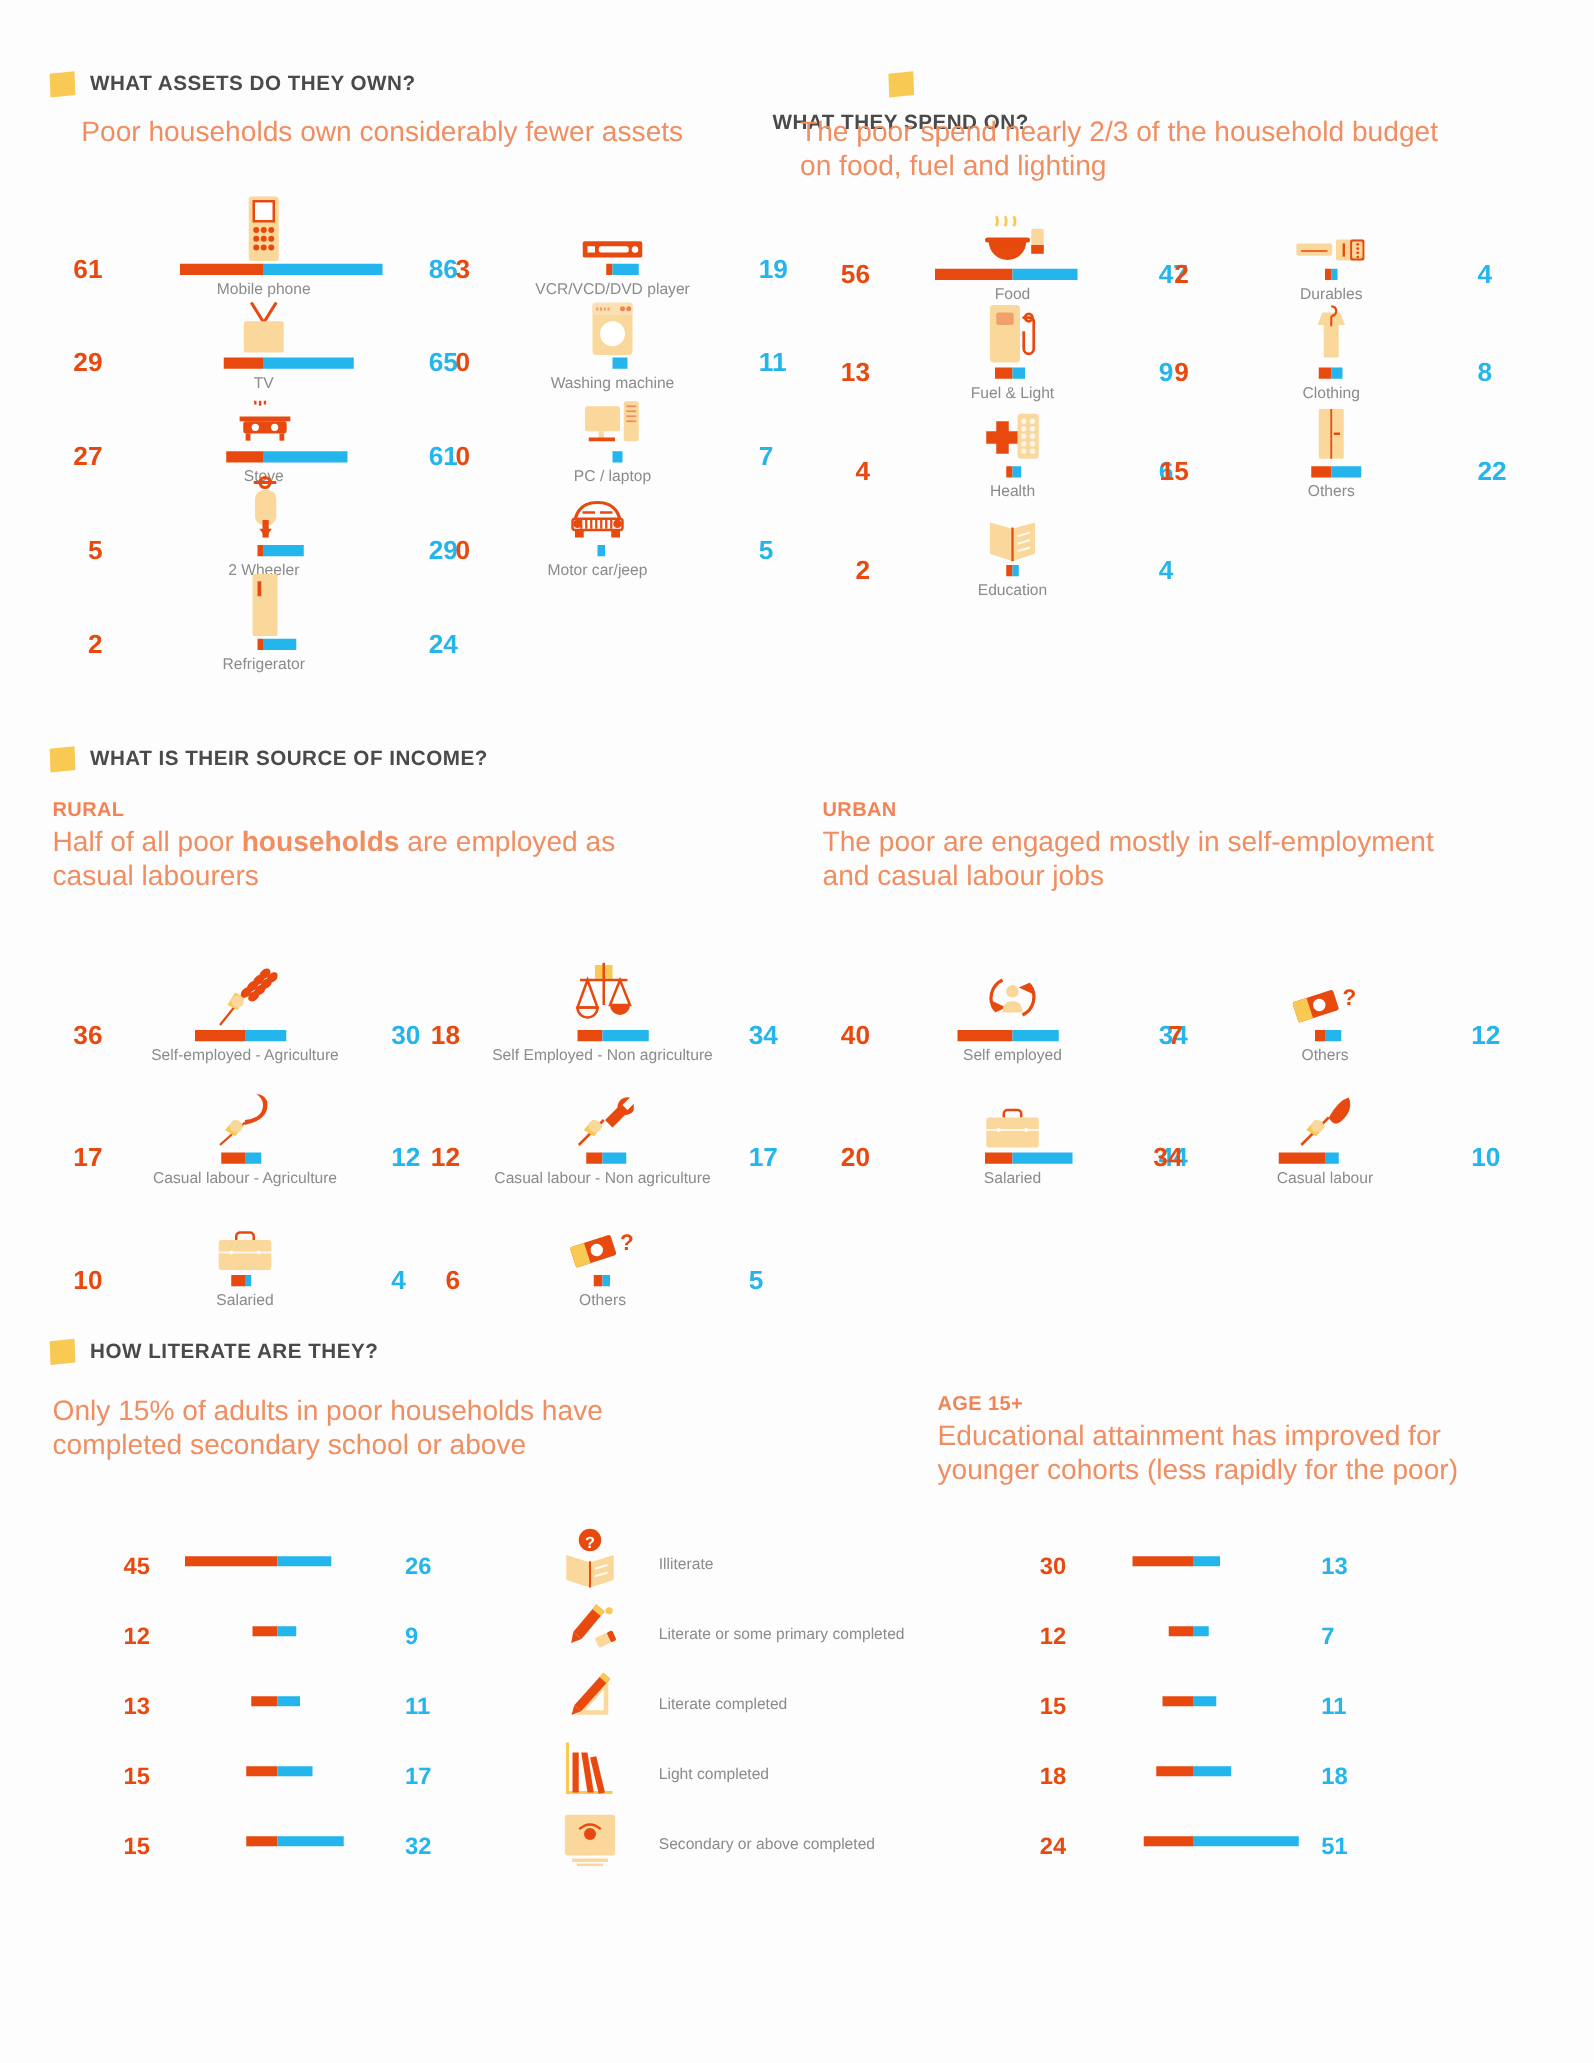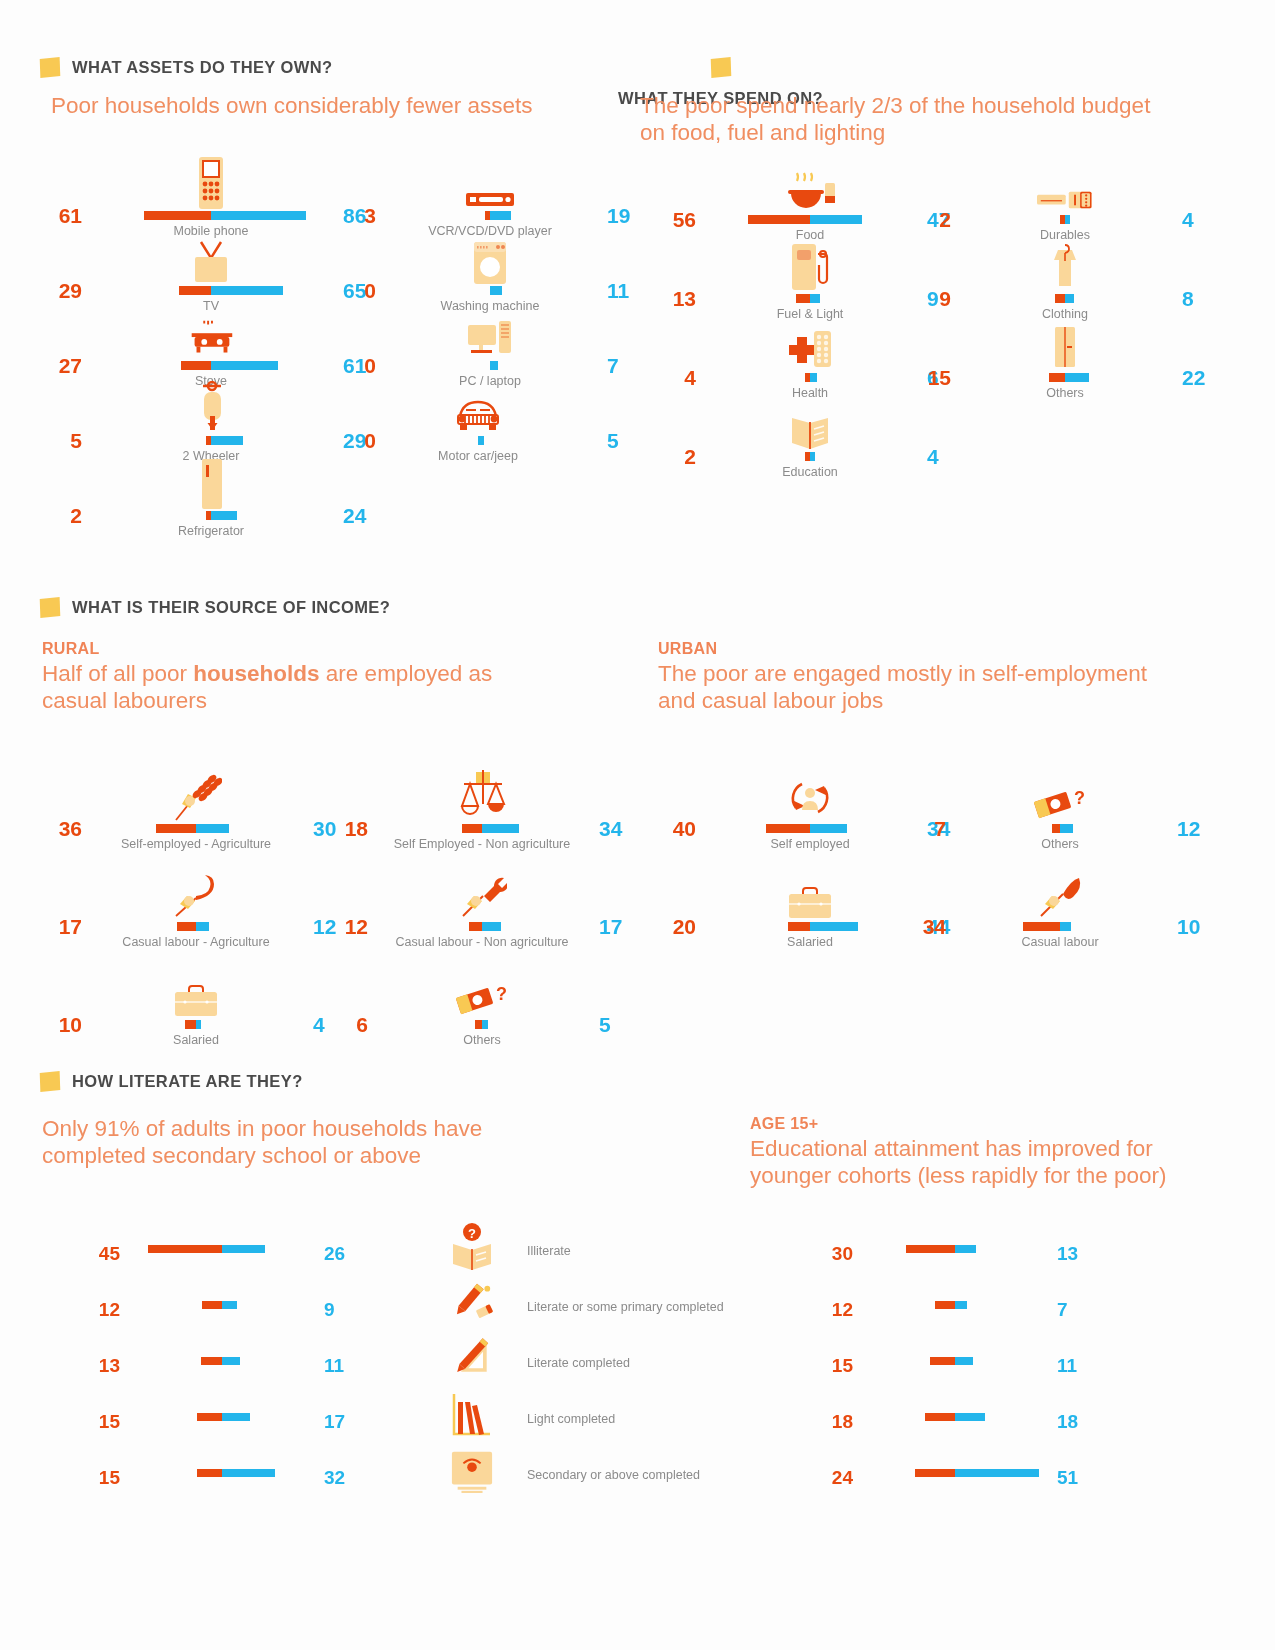--- a/index.html
+++ b/index.html
@@ -76,21 +76,21 @@
 </style>
 </head>
 <body>
 
 <div class="page">
 
   <div class="sec-head" style="position:absolute;left:40px;top:58px;">
     <div class="sec-flag"></div>
     <div class="sec-title">WHAT ASSETS DO THEY OWN?</div>
   </div>
-  <div class="sec-sub" style="position:absolute;left:51px;top:92px;width:540px;">Poor households own considerably fewer assets</div>
+  <div class="sec-sub" style="position:absolute;left:65px;top:92px;width:540px;">Poor households own considerably fewer assets</div>
 
   <div class="sec-head" style="position:absolute;left:618px;top:58px;flex-direction:column;">
     <div class="sec-flag"></div>
     <div class="sec-title">WHAT THEY SPEND ON?</div>
   </div>
   <div class="sec-sub" style="position:absolute;left:640px;top:92px;width:535px;">The poor spend nearly 2/3 of the household budget on food, fuel and lighting</div>
 
   <div class="sec-head" style="position:absolute;left:40px;top:598px;">
     <div class="sec-flag"></div>
     <div class="sec-title">WHAT IS THEIR SOURCE OF INCOME?</div>
@@ -105,21 +105,21 @@
     <div class="kicker">RURAL</div>
     <div class="sec-sub"><span>Half of all poor </span><b>households</b><span> are employed as casual labourers</span></div>
   </div>
 
   <div class="sec-head" style="position:absolute;left:40px;top:1072px;">
     <div class="sec-flag"></div>
     <div class="sec-title">HOW LITERATE ARE THEY?</div>
   </div>
 
   <div style="position:absolute;left:42px;top:1115px;width:470px;">
-    <div class="sec-sub">Only 91% of adults in poor households have completed secondary school or above</div>
+    <div class="sec-sub">Only 15% of adults in poor households have completed secondary school or above</div>
   </div>
   <div style="position:absolute;left:750px;top:1115px;width:440px;">
     <div class="kicker">AGE 15+</div>
     <div class="sec-sub">Educational attainment has improved for younger cohorts (less rapidly for the poor)</div>
   </div>
 
   <div id="g-assets-col1" class="grp" style="left: 36px; top: 160px; width: 350px;">
       <div class="row" style="height: 75px; position: relative;">
         <div class="numL" style="position: absolute; left: 0px; width: 46px; top: 45px;">61</div>
         <div class="barwrap" style="position: absolute; left: 55px; width: 240px; top: 51px;">

